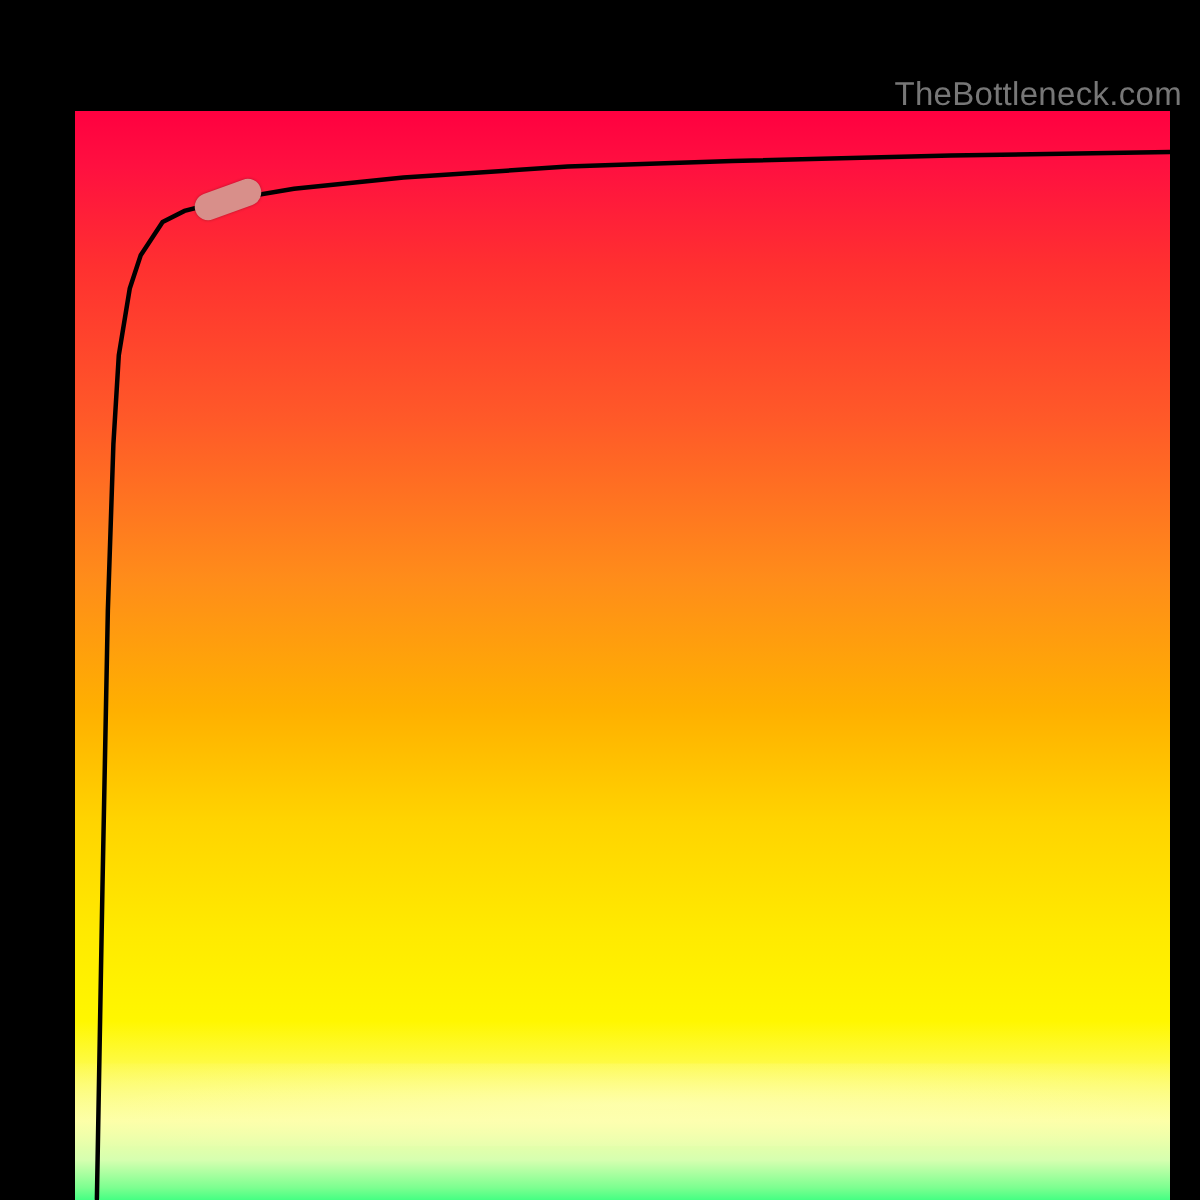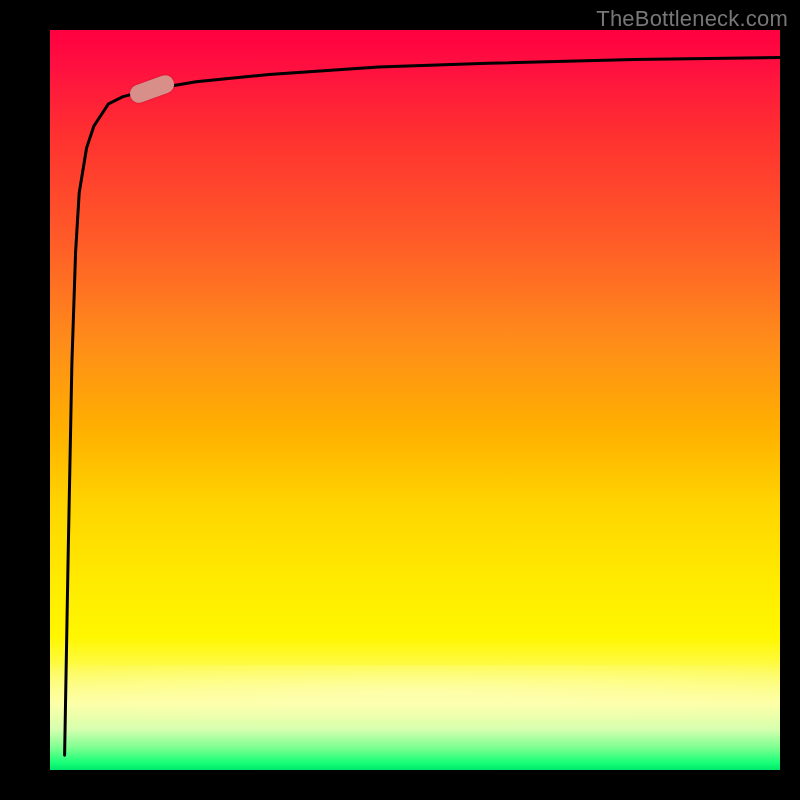--- a/index.html
+++ b/index.html
@@ -8,20 +8,21 @@
     width: 800px;
     height: 800px;
     background: #000;
     font-family: Arial, Helvetica, sans-serif;
     overflow: hidden;
   }
   .container {
     position: relative;
     width: 800px;
     height: 584px;
+    margin-top: 44px;
   }
   .watermark {
     position: absolute;
     top: 6px;
     right: 12px;
     color: #777;
     font-size: 22px;
     font-weight: 500;
     letter-spacing: 0.2px;
     z-index: 4;

